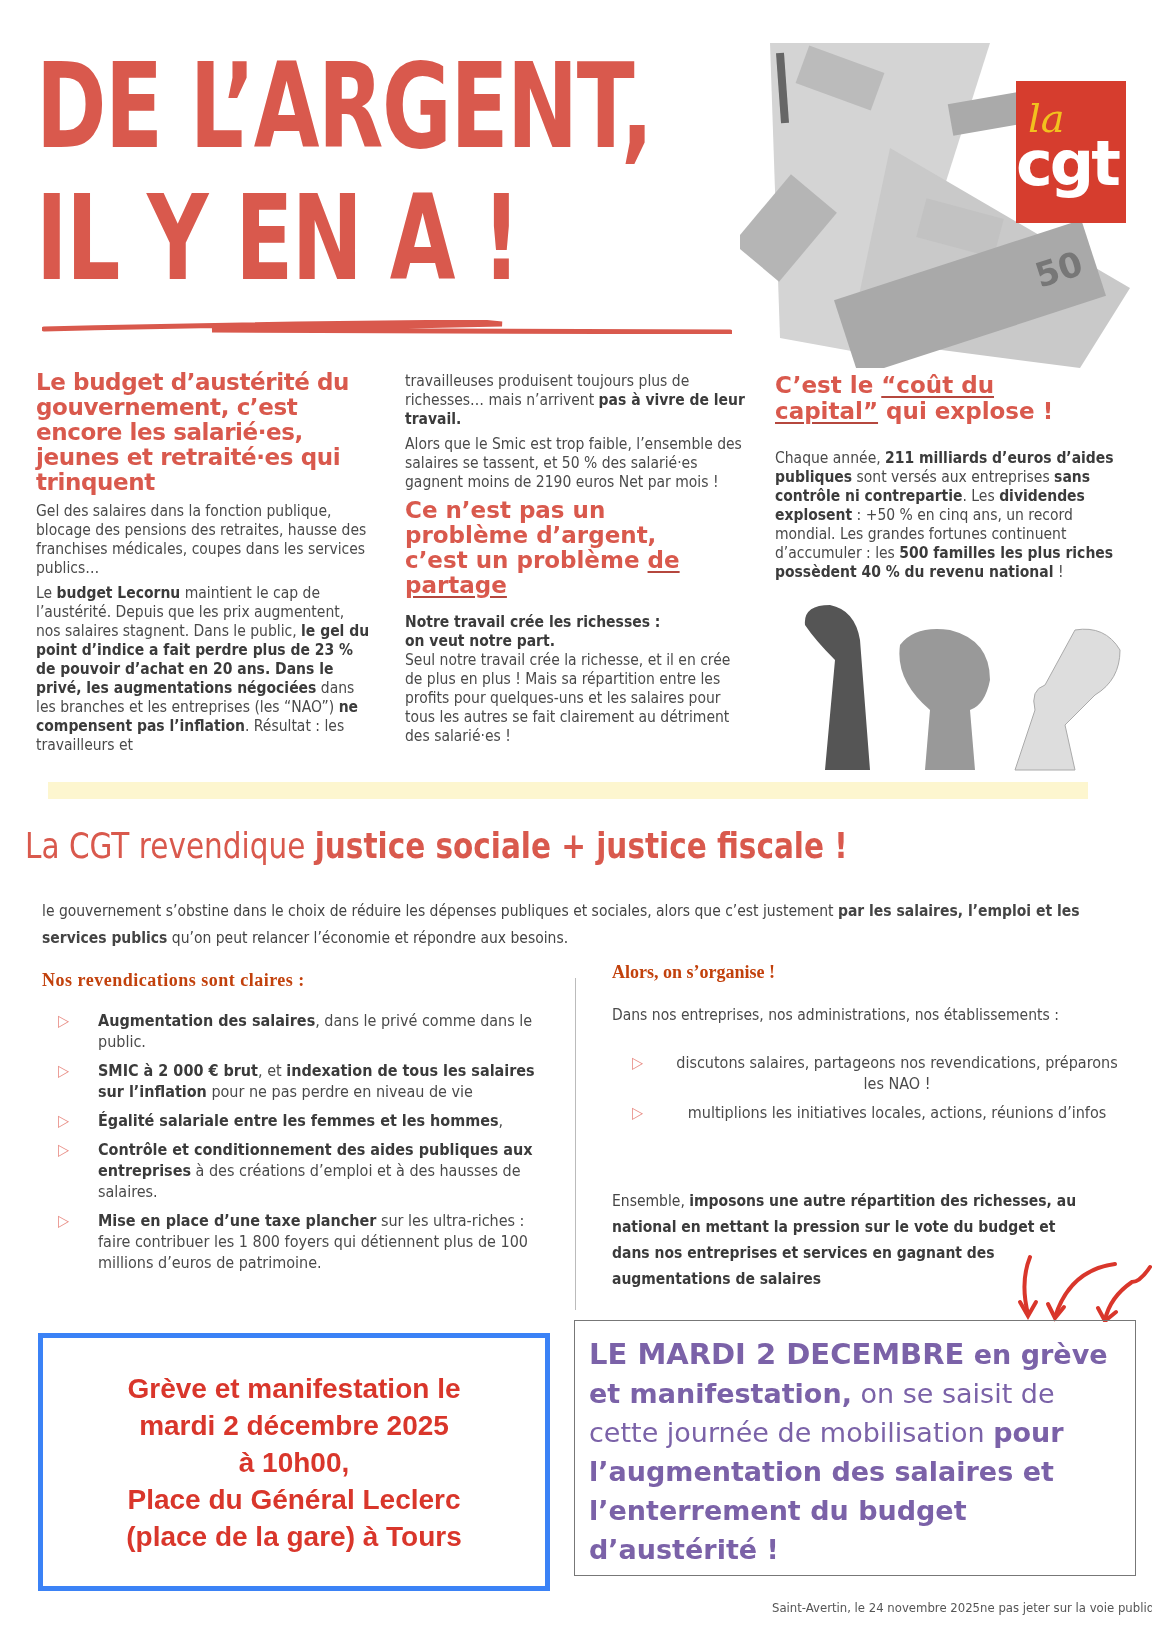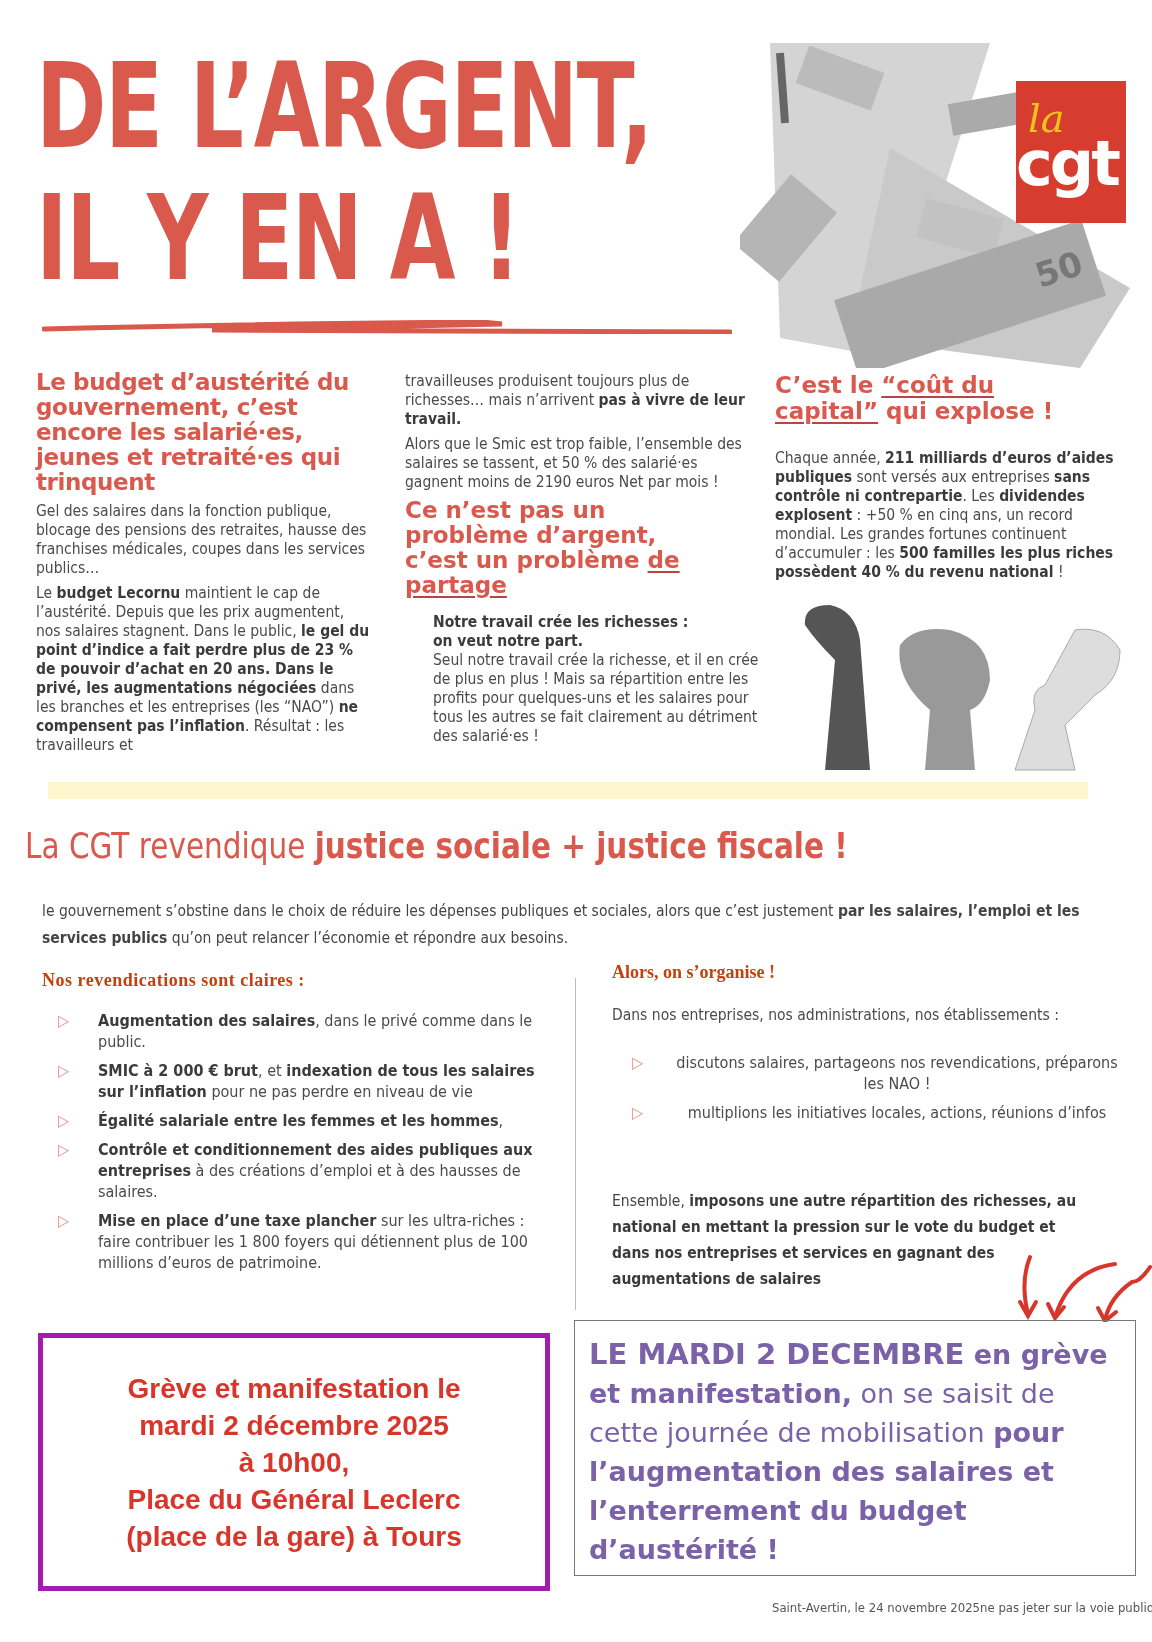--- a/index.html
+++ b/index.html
@@ -21,21 +21,21 @@
   .h-red { color: #d9594d; font-weight: bold; font-family: "DejaVu Sans", sans-serif; }
   .col { font-size: 15.5px; line-height: 19px; color: #4a4a4a; transform-origin: left top; }
   .col p { margin-bottom: 6px; }
   .col b { color: #3b3b3b; }
   .u { text-decoration: underline; text-decoration-color: #b5473e; text-underline-offset: 3px; }
 
   .c1h { left: 36px; top: 370px; width: 330px; font-size: 23px; line-height: 25px; letter-spacing: -0.4px; }
   .c1 { left: 36px; top: 502px; width: 335px; }
   .c2 { left: 405px; top: 372px; width: 340px; }
   .c2h { left: 405px; top: 498px; width: 320px; font-size: 23px; line-height: 25px; }
-  .c2b { left: 405px; top: 613px; width: 340px; margin-left: 28px; }
+  .c2b { left: 405px; top: 613px; width: 340px; }
   .c3h { left: 775px; top: 372px; width: 330px; font-size: 23px; line-height: 26px; }
   .c3 { left: 775px; top: 449px; width: 350px; }
 
   .fists { left: 775px; top: 600px; width: 355px; height: 172px; }
 
   .yellow-bar { left: 48px; top: 782px; width: 1040px; height: 17px; background: #fdf6cf; }
 
   .slogan { left: 25px; top: 825px; font-size: 36px; color: #d9594d; white-space: nowrap; font-family: "DejaVu Sans", sans-serif; transform: scaleX(0.82); transform-origin: left top; }
   .slogan b { font-weight: bold; }
 
@@ -53,21 +53,21 @@
   ul.tri li b { color: #3b3b3b; }
   .rev-list { left: 58px; top: 1010px; width: 490px; }
   .org-p { left: 612px; top: 1005px; width: 520px; font-size: 15.5px; line-height: 21px; color: #4a4a4a; }
   .org-list { left: 632px; top: 1052px; width: 490px; }
   .org-list li { padding-left: 32px; text-align: center; }
   .org-end { left: 612px; top: 1188px; width: 470px; font-size: 15.5px; line-height: 26px; color: #444; }
   .org-end b { color: #3b3b3b; }
 
   .arrows { left: 1000px; top: 1252px; width: 152px; height: 70px; }
 
-  .rally { left: 38px; top: 1333px; width: 512px; height: 258px; border: 5px solid #a21caf; display: flex; align-items: center; justify-content: center; text-align: center; }
+  .rally { left: 38px; top: 1333px; width: 512px; height: 258px; border: 5px solid #3b82f6; display: flex; align-items: center; justify-content: center; text-align: center; }
   .rally div { color: #d9362b; font-family: "Liberation Sans", sans-serif; font-weight: bold; font-size: 28px; line-height: 37px; }
 
   .purple { left: 574px; top: 1320px; width: 562px; height: 256px; border: 1.5px solid #777; padding: 14px 14px 0 14px; color: #7b62a8; font-size: 27px; line-height: 39px; font-family: "DejaVu Sans", sans-serif; }
   .purple b { font-weight: bold; }
   .purple .big { font-size: 29px; }
 
   .footer { left: 772px; top: 1600px; font-size: 13px; color: #555; white-space: nowrap; }
 </style>
 </head>
 <body>

